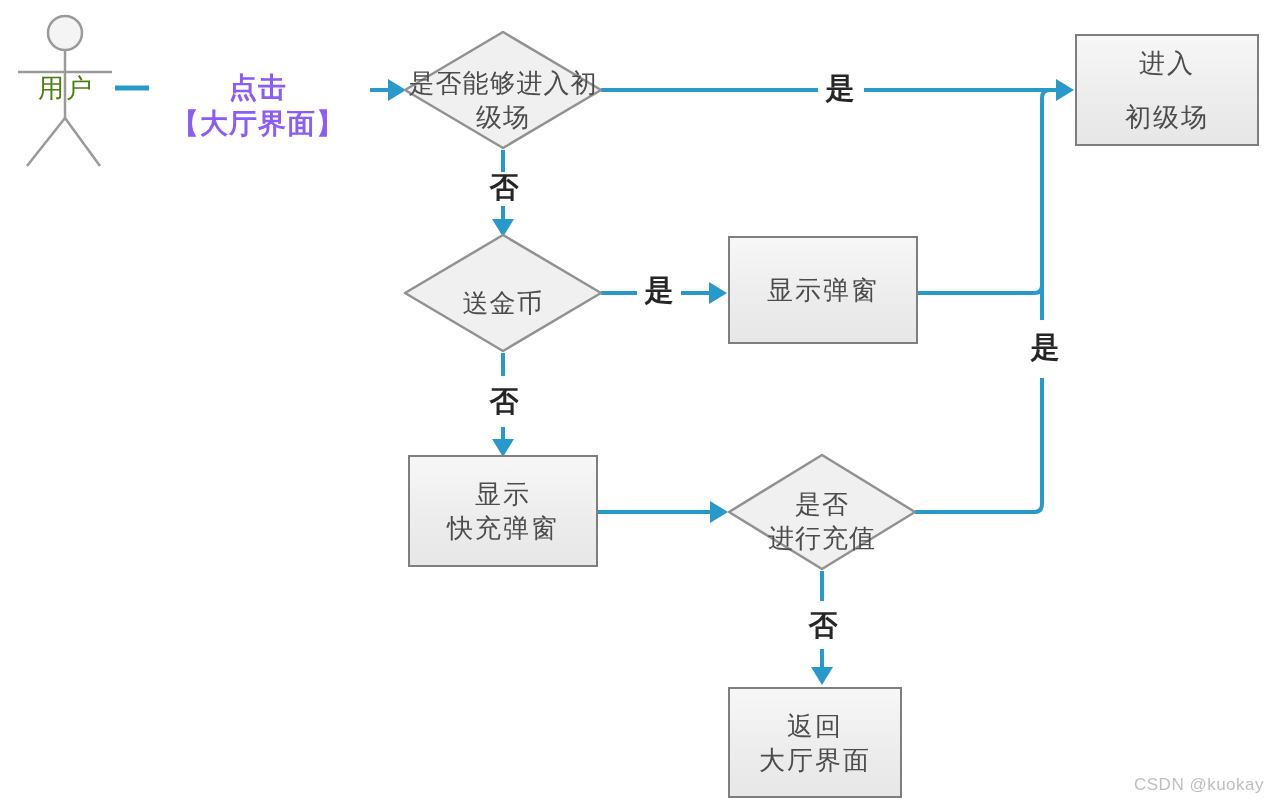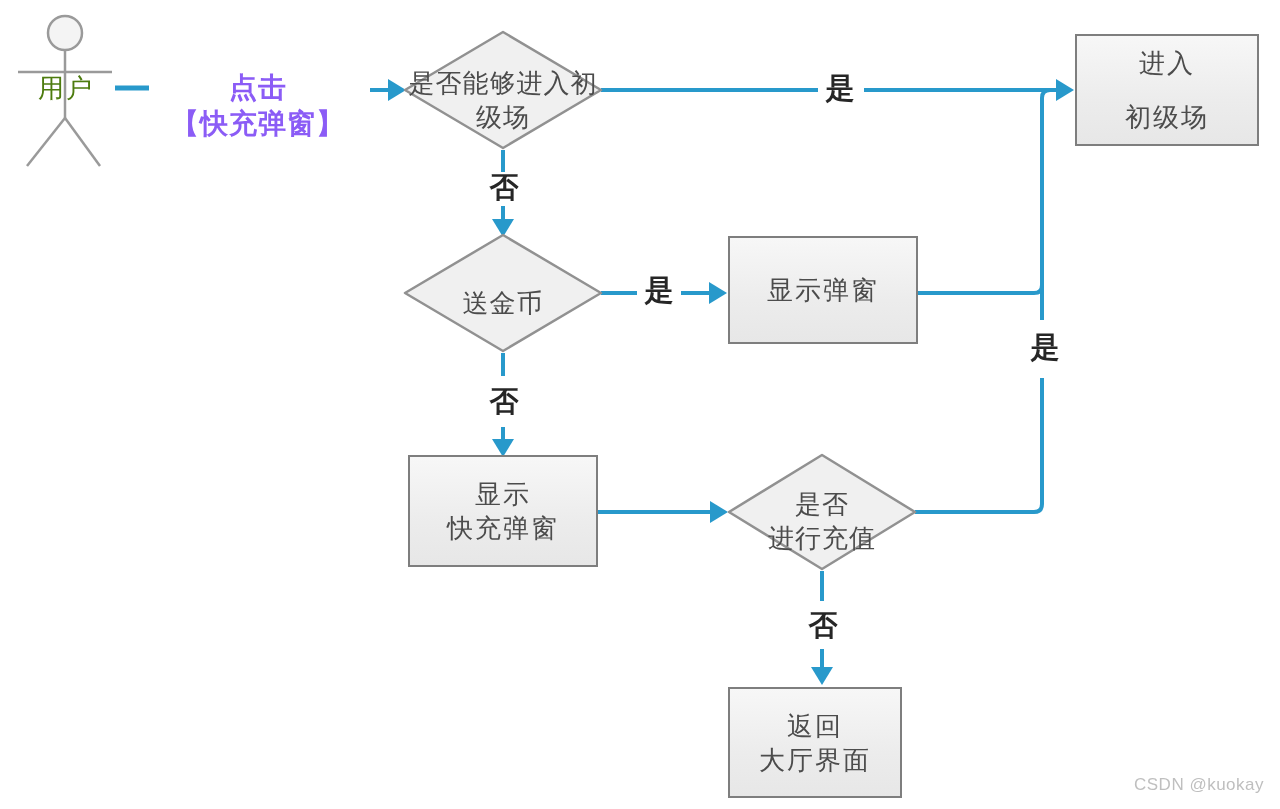--- a/index.html
+++ b/index.html
@@ -131,21 +131,21 @@
 
   <div class="diamond-text" style="left:822px; top:511px;">
     <span class="nl">是否</span>
     <span class="nl">进行充值</span>
   </div>
 
   <div class="actor-label" style="left:66px; top:88px;">用户</div>
 
   <div class="action-text">
     <span class="nl">点击</span>
-    <span class="nl">【快充弹窗】</span>
+    <span class="nl">【大厅界面】</span>
   </div>
 
   <div class="edge-label" style="left:840px; top:89px;">是</div>
   <div class="edge-label" style="left:504px; top:188px;">否</div>
   <div class="edge-label" style="left:659px; top:291px;">是</div>
   <div class="edge-label" style="left:504px; top:402px;">否</div>
   <div class="edge-label" style="left:1045px; top:348px;">是</div>
   <div class="edge-label" style="left:823px; top:626px;">否</div>
 
   <div class="watermark">CSDN @kuokay</div>

